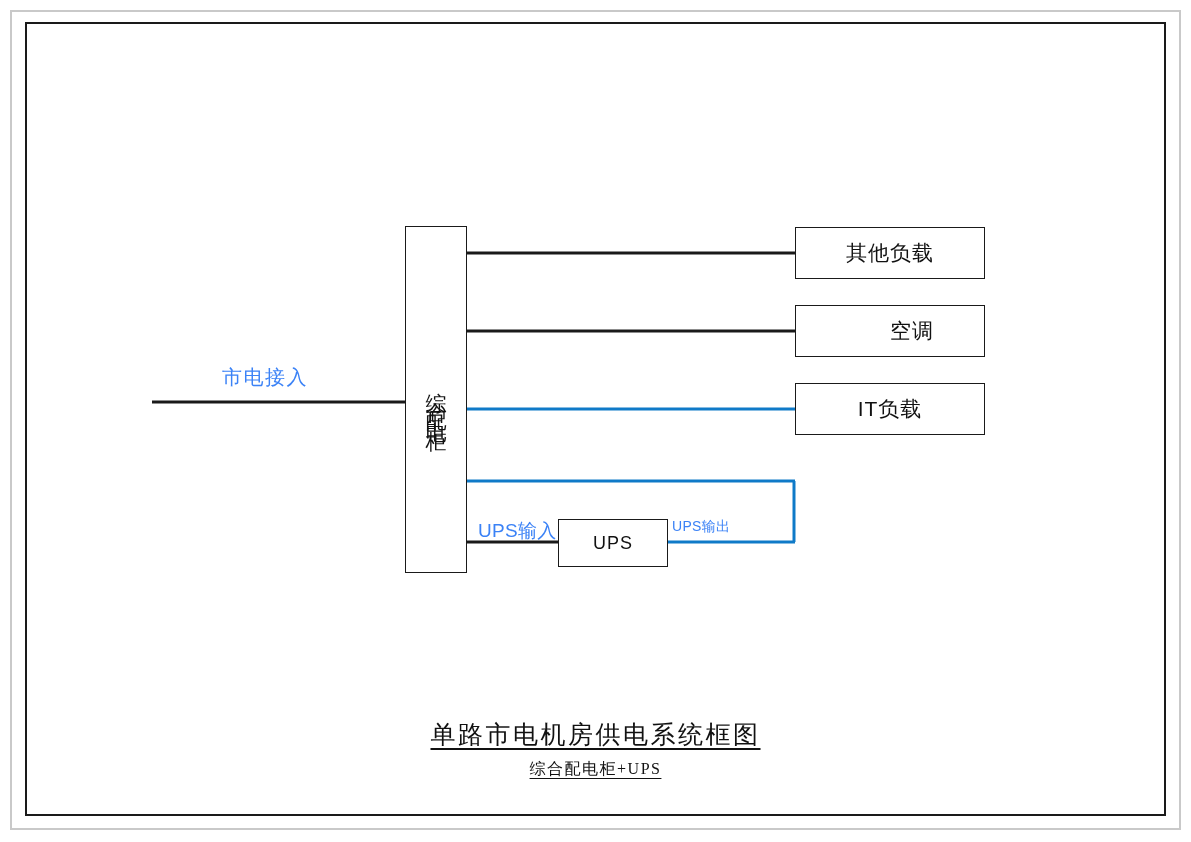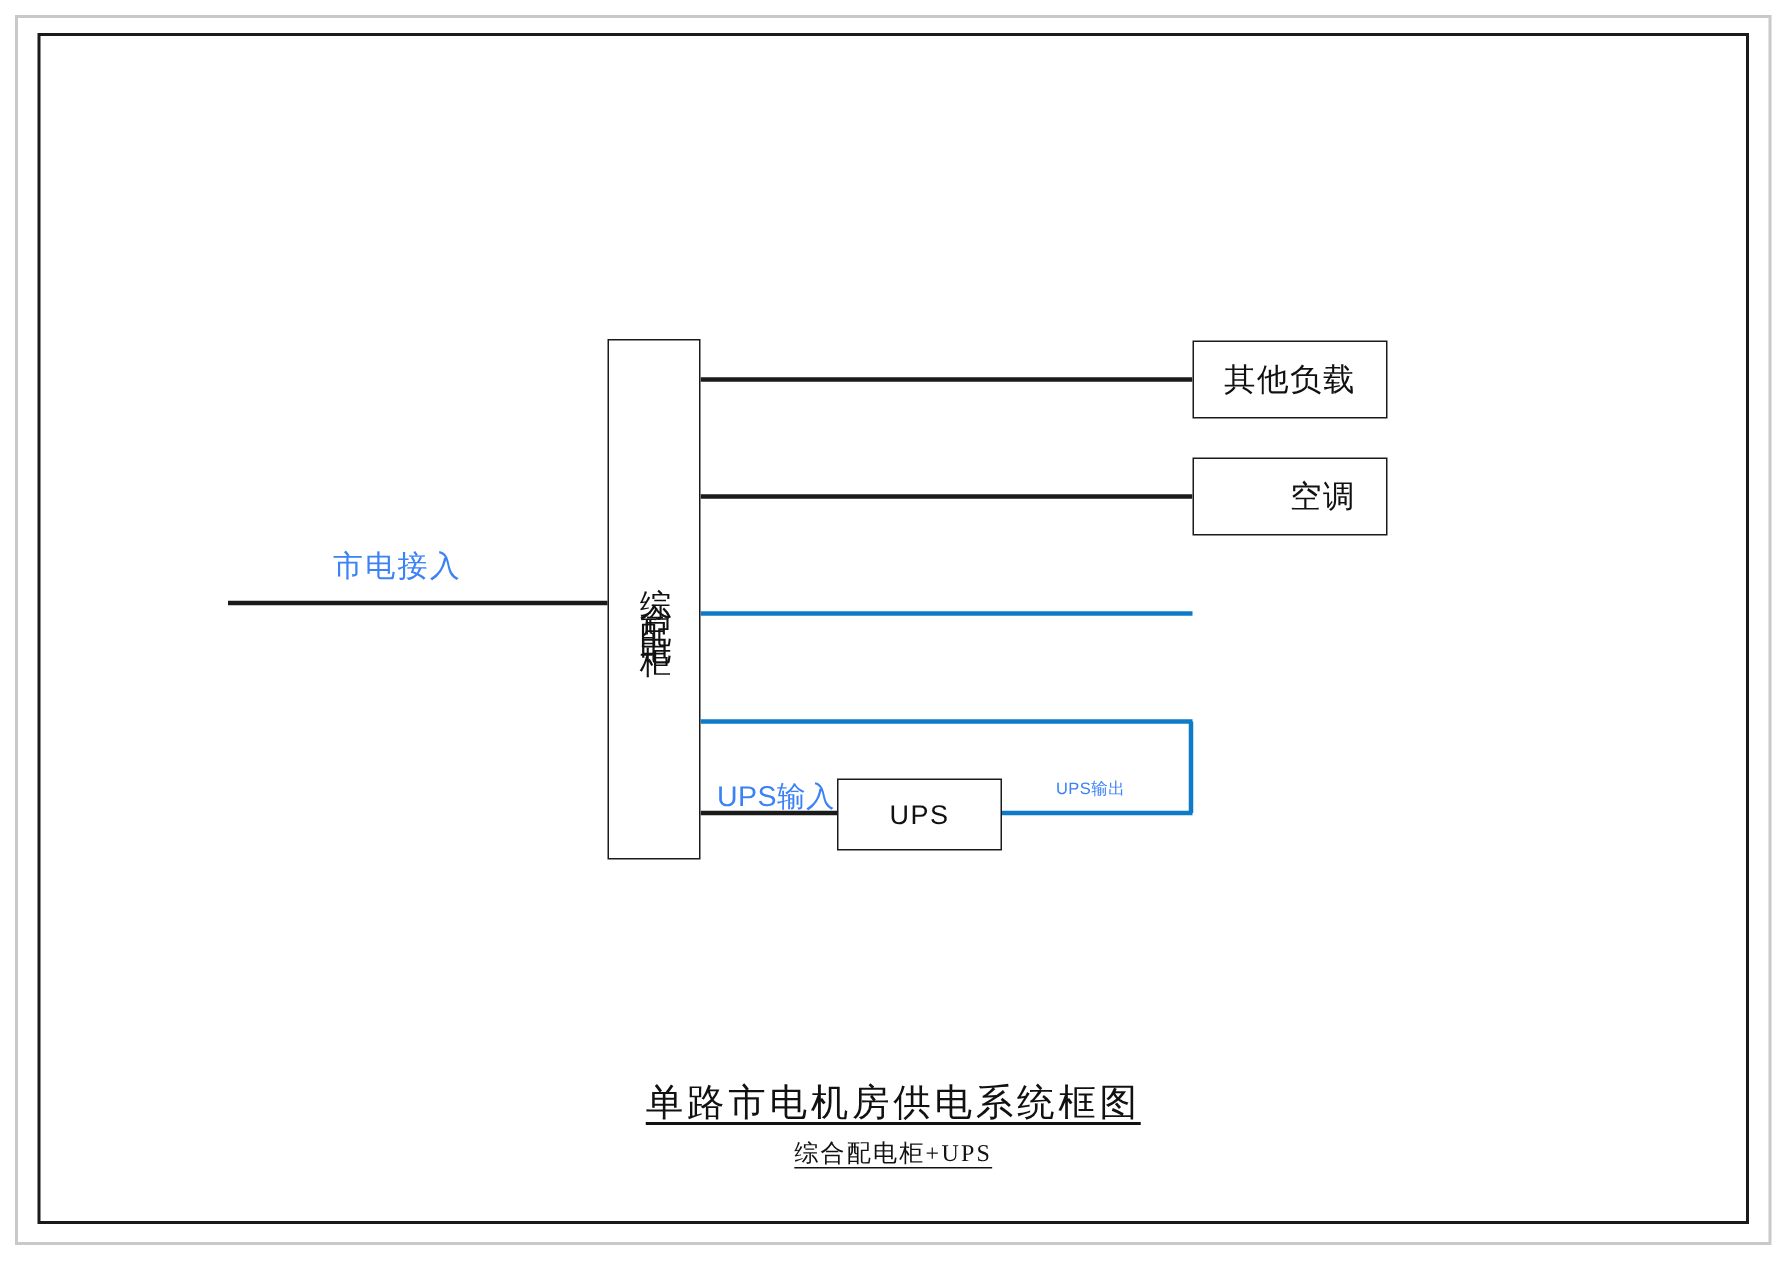--- a/index.html
+++ b/index.html
@@ -54,21 +54,21 @@
     position: absolute;
     border: 1.6px solid #1a1a1a;
     box-sizing: border-box;
     background: #ffffff;
     display: flex;
     align-items: center;
     justify-content: center;
     color: #111111;
   }
   .load-box {
-    width: 130px;
+    width: 190px;
     height: 52px;
     font-size: 21px;
     letter-spacing: 1px;
   }
   #load-other { left: 795px; top: 227px; }
   #load-hvac  { left: 795px; top: 305px; padding-left: 44px; }
   #load-it    { left: 795px; top: 383px; }
 
   #ups-box {
     left: 558px;
@@ -109,23 +109,23 @@
     font-size: 20px;
     letter-spacing: 1.5px;
   }
   #ups-in-label {
     left: 478px;
     top: 518px;
     font-size: 19px;
     letter-spacing: 0.3px;
   }
   #ups-out-label {
-    left: 704px;
+    left: 672px;
     top: 518px;
-    font-size: 11px;
+    font-size: 14px;
     letter-spacing: 0.3px;
   }
 
   
   #caption {
     position: absolute;
     left: 0;
     top: 718px;
     width: 1191px;
     text-align: center;
@@ -179,20 +179,23 @@
   <div class="box" id="cabinet-box">
     <span class="cabinet-label">综合配电柜</span>
   </div>
 
   <div class="box load-box" id="load-other">
     <span>其他负载</span>
   </div>
   <div class="box load-box" id="load-hvac">
     <span>空调</span>
   </div>
+  <div class="box load-box" id="load-it">
+    <span>IT负载</span>
+  </div>
 
   <div class="box" id="ups-box">
     <span>UPS</span>
   </div>
 
   <div class="lbl" id="mains-label">市电接入</div>
   <div class="lbl" id="ups-in-label">UPS输入</div>
   <div class="lbl" id="ups-out-label">UPS输出</div>
 
   <div id="caption">

